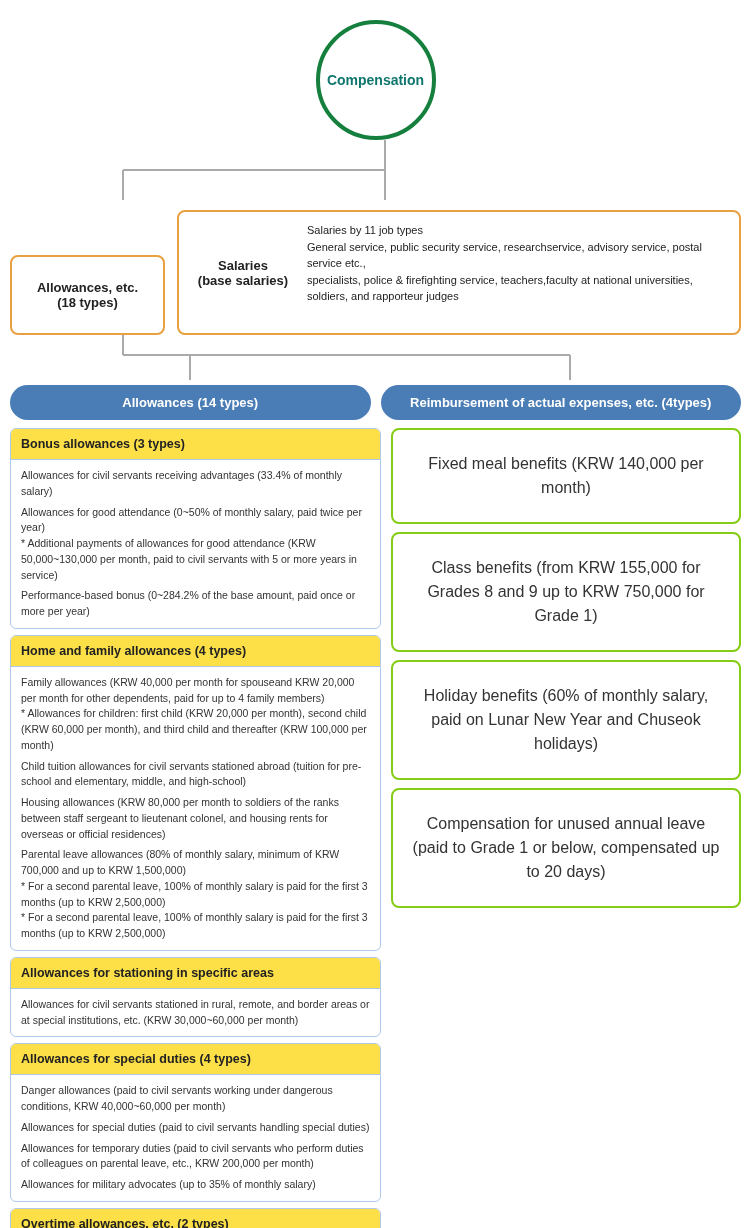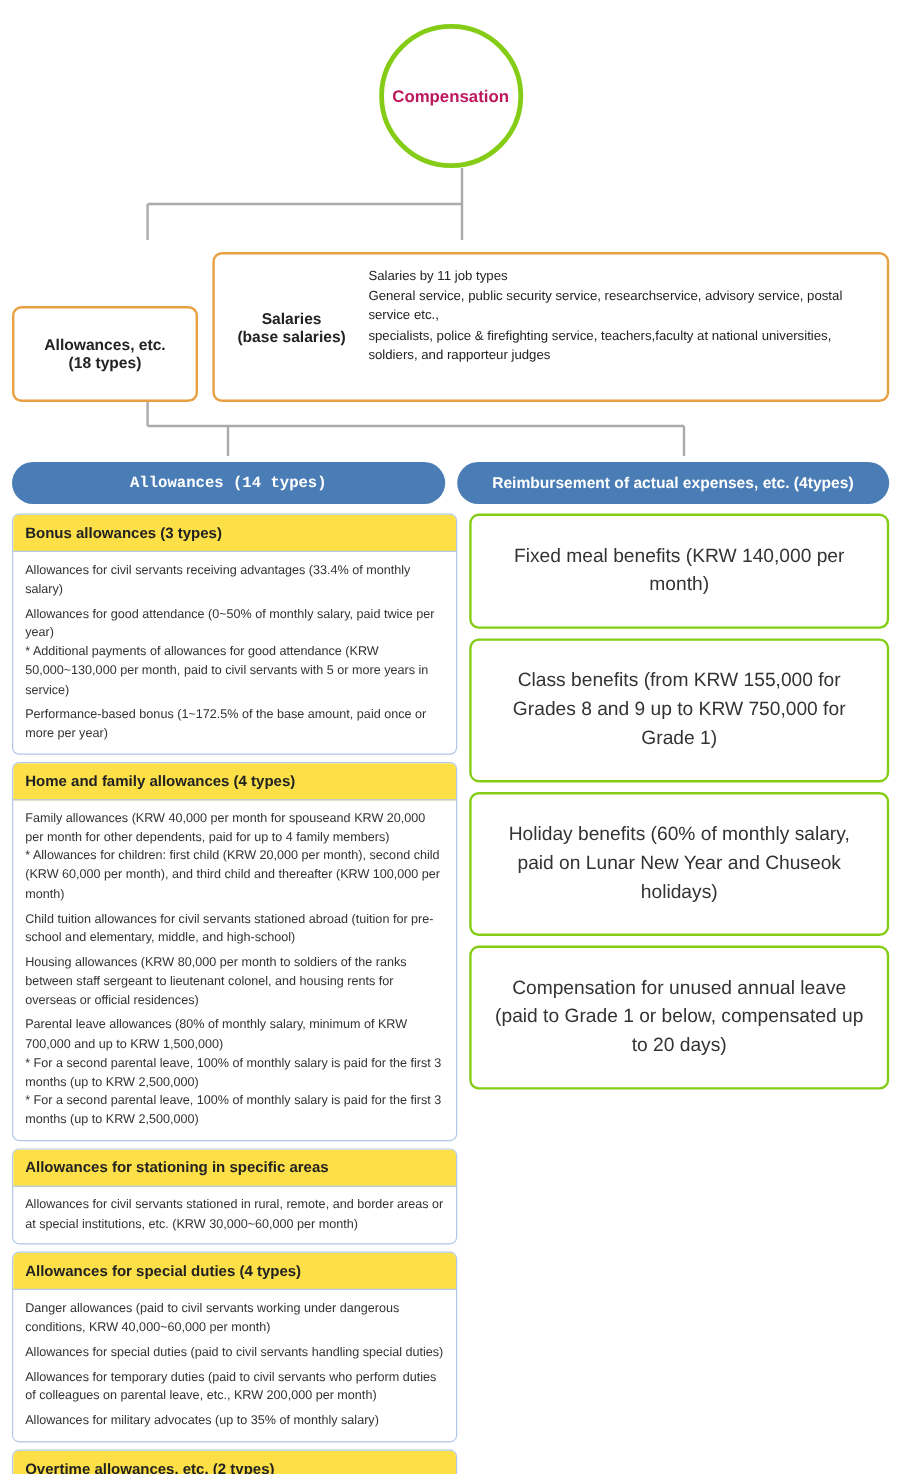--- a/index.html
+++ b/index.html
@@ -9,28 +9,28 @@
       width: 751px;
       min-height: 1228px;
       padding: 10px;
       font-size: 11px;
       color: #222;
     }
     .compensation-circle {
       width: 120px;
       height: 120px;
       border-radius: 50%;
-      border: 4px solid #84cc16;
+      border: 4px solid #15803d;
       display: flex;
       align-items: center;
       justify-content: center;
       text-align: center;
       font-size: 14px;
       font-weight: bold;
-      color: #be185d;
+      color: #0f766e;
       background: #fff;
     }
 
     .allowances-box {
       border: 2px solid #e8a040;
       border-radius: 8px;
       padding: 10px 14px;
       width: 155px;
       min-height: 80px;
       display: flex;
@@ -76,21 +76,21 @@
       color: #fff;
       border-radius: 20px;
       padding: 10px 16px;
       font-size: 13px;
       font-weight: bold;
       text-align: center;
       display: flex;
       align-items: center;
       justify-content: center;
     }
-    .blue-banner-left { flex: 1; font-family: Liberation Mono, monospace; }
+    .blue-banner-left { flex: 1; }
     .blue-banner-right { flex: 1; }
 
     
     .main-cols {
       display: flex;
       gap: 10px;
       width: 100%;
       align-items: flex-start;
     }
 
@@ -242,21 +242,21 @@
     <div class="left-col">
 
       <div class="section-box">
         <div class="section-header">
           <span>Bonus allowances (3 types)</span>
         </div>
         <div class="section-body">
           <p>Allowances for civil servants receiving advantages (33.4% of monthly salary)</p>
           <p style="white-space:pre-line;">Allowances for good attendance (0~50% of monthly salary, paid twice per year)
 * Additional payments of allowances for good attendance (KRW 50,000~130,000 per month, paid to civil servants with 5 or more years in service)</p>
-          <p>Performance-based bonus (1~172.5% of the base amount, paid once or more per year)</p>
+          <p>Performance-based bonus (0~284.2% of the base amount, paid once or more per year)</p>
         </div>
       </div>
 
       <div class="section-box">
         <div class="section-header">
           <span>Home and family allowances (4 types)</span>
         </div>
         <div class="section-body">
           <p style="white-space:pre-line;">Family allowances (KRW 40,000 per month for spouseand KRW 20,000 per month for other dependents, paid for up to 4 family members)
 * Allowances for children: first child (KRW 20,000 per month), second child (KRW 60,000 per month), and third child and thereafter (KRW 100,000 per month)</p>

